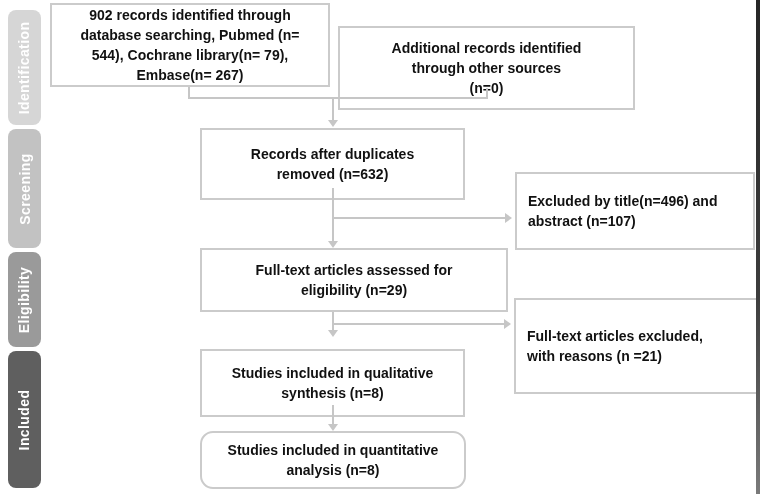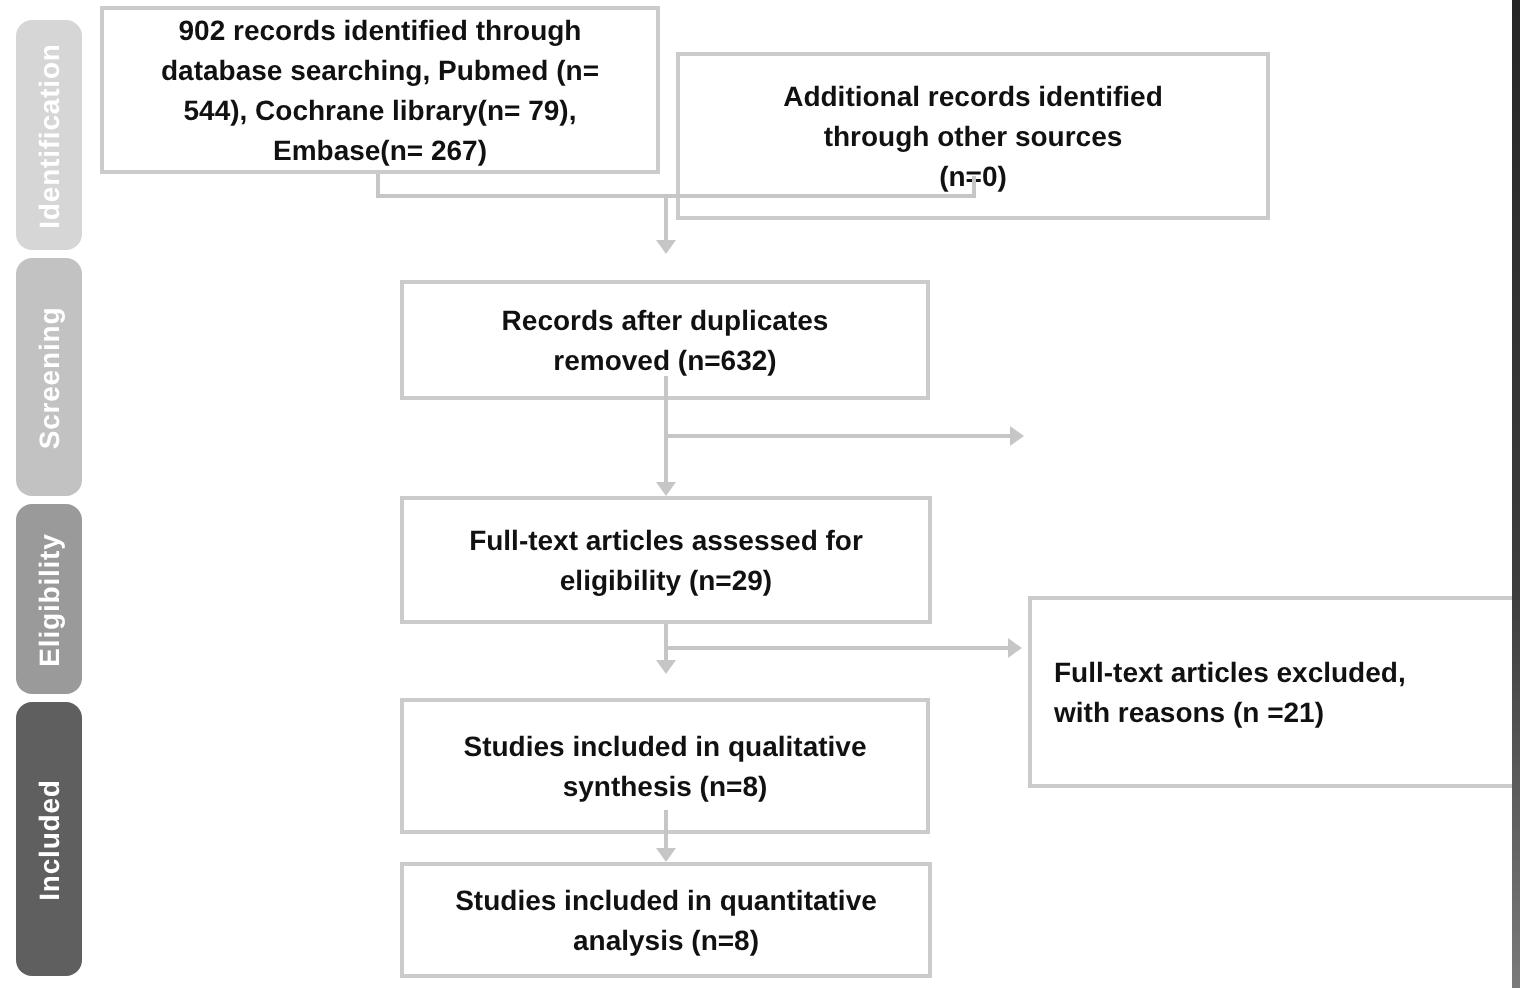--- a/index.html
+++ b/index.html
@@ -53,26 +53,26 @@
     text-align: center;
     padding: 2px 6px;
   }
   .fbox.left-align {
     justify-content: flex-start;
     text-align: left;
     padding-left: 11px;
   }
   #box-identified-database   { left: 50px;  top: 3px;   width: 280px; height: 84px; }
   #box-identified-other      { left: 338px; top: 4px;   width: 297px; height: 84px; margin-top: 22px; }
-  #box-after-duplicates      { left: 200px; top: 140px; width: 265px; height: 60px; }
+  #box-after-duplicates      { left: 200px; top: 128px; width: 265px; height: 72px; }
   #box-excluded-title        { left: 515px; top: 172px; width: 240px; height: 78px; }
-  #box-fulltext-assessed     { left: 200px; top: 248px; width: 266px; height: 64px; }
+  #box-fulltext-assessed     { left: 200px; top: 248px; width: 308px; height: 64px; }
   #box-fulltext-excluded     { left: 514px; top: 298px; width: 250px; height: 96px; }
   #box-qualitative           { left: 200px; top: 349px; width: 265px; height: 68px; }
-  #box-quantitative          { left: 200px; top: 431px; width: 266px; height: 58px; }
+  #box-quantitative          { left: 200px; top: 431px; width: 266px; height: 58px; border-radius: 13px; }
 
   
   .cline {
     position: absolute;
     background: #c6c6c6;
   }
   .arrow-down {
     position: absolute;
     width: 0; height: 0;
     border-left: 5px solid transparent;
@@ -114,20 +114,22 @@
 
   <div class="fbox" id="box-identified-database">902 records identified through
 database searching, Pubmed (n=
 544), Cochrane library(n= 79),
 Embase(n= 267)</div>
   <div class="fbox" id="box-identified-other">Additional records identified
 through other sources
 (n=0)</div>
   <div class="fbox" id="box-after-duplicates">Records after duplicates
 removed (n=632)</div>
+  <div class="fbox left-align" id="box-excluded-title">Excluded by title(n=496) and
+abstract (n=107)</div>
   <div class="fbox" id="box-fulltext-assessed">Full-text articles assessed for
 eligibility (n=29)</div>
   <div class="fbox left-align" id="box-fulltext-excluded">Full-text articles excluded,
 with reasons (n =21)</div>
   <div class="fbox" id="box-qualitative">Studies included in qualitative
 synthesis (n=8)</div>
   <div class="fbox" id="box-quantitative">Studies included in quantitative
 analysis (n=8)</div>
 
   <div class="cline" style="left:188px; top:87px; width:2px; height:11px;"></div>

